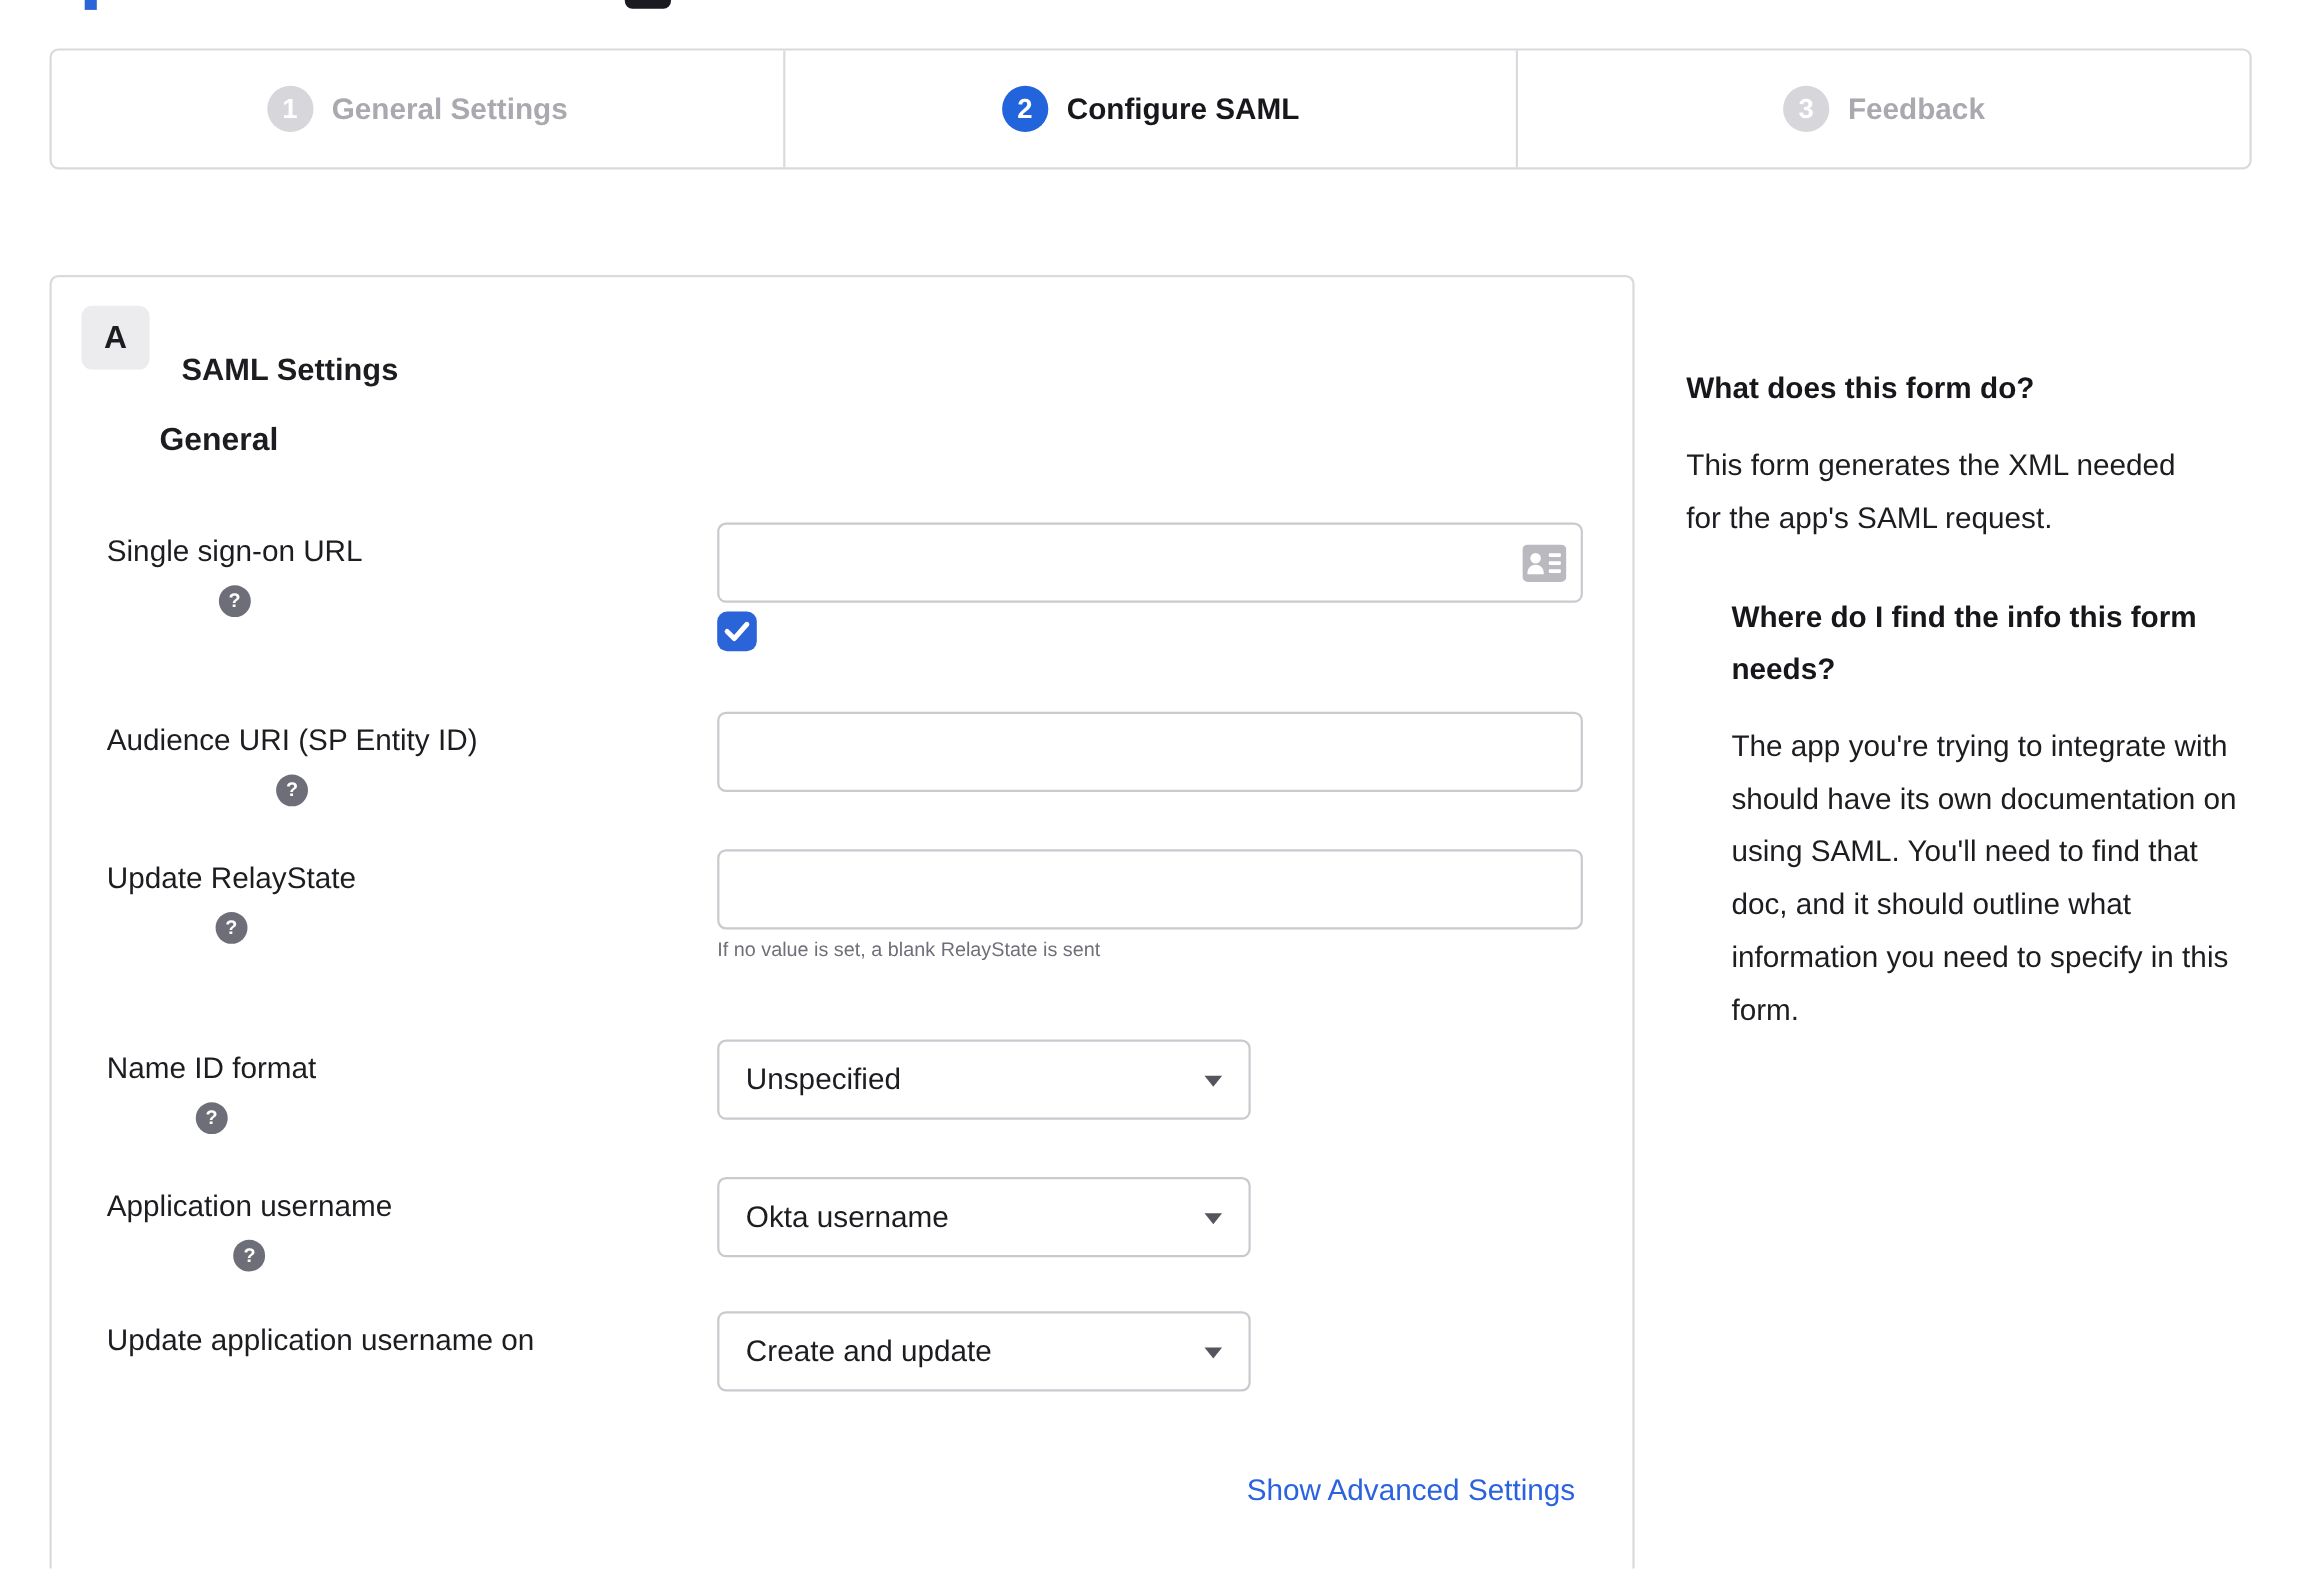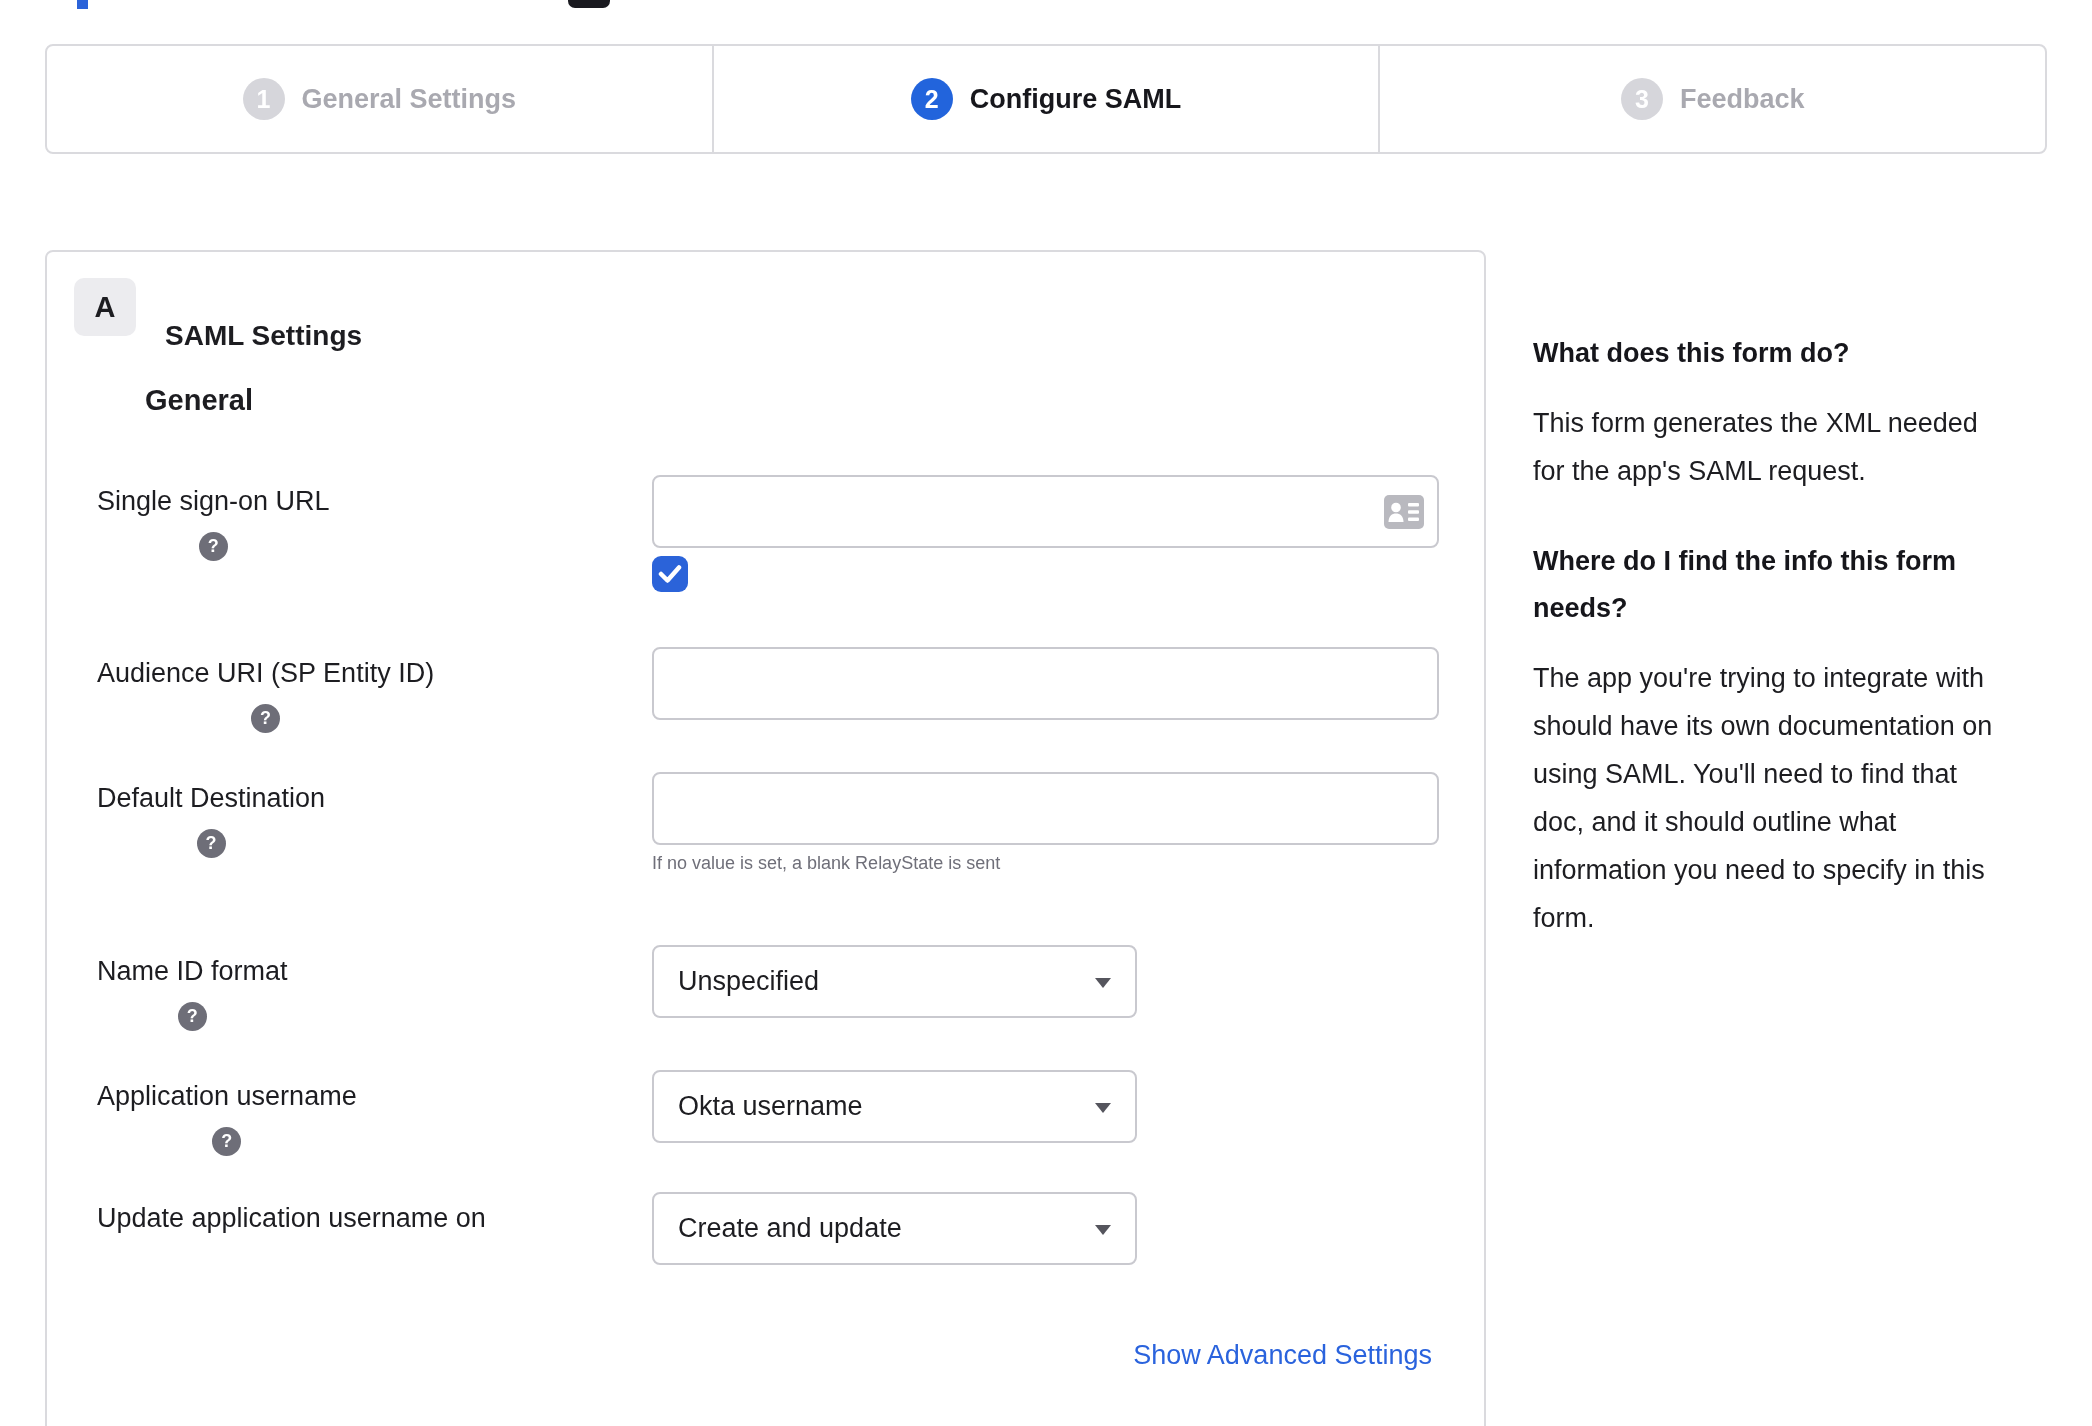--- a/index.html
+++ b/index.html
@@ -65,21 +65,21 @@
     width: 0; height: 0; border-left: 8px solid transparent; border-right: 8px solid transparent;
     border-top: 10px solid #55555d; }
 
   .advanced-link { position: absolute; right: 52px; top: 1088px; font-size: 27px; color: #2a63dd;
     text-decoration: none; cursor: pointer; }
 
   
   .help-panel { position: absolute; left: 1533px; top: 330px; width: 512px; }
   .help-heading { font-size: 27px; font-weight: bold; line-height: 47px; color: #16161b; white-space: pre-line; }
   .help-body { margin-top: 22px; font-size: 27px; line-height: 48px; color: #1d1d21; white-space: pre-line; }
-  .help-section + .help-section { margin-top: 43px; }
+  .help-section + .help-section { margin-top: 43px; margin-left: 41px; }
 </style>
 </head>
 <body>
 
 <div class="screen">
 
   <div class="frag-blue"></div>
   <div class="frag-black"></div>
 
   <div class="stepper">
@@ -126,21 +126,21 @@
       </span>
     </div>
 
     <div class="field-label lbl-2">
       <span>Audience URI (SP Entity ID)</span>
       <span class="help-icon">?</span>
     </div>
     <input class="text-input inp-2" type="text" value="" style="">
 
     <div class="field-label lbl-3">
-      <span>Default Destination</span>
+      <span>Update RelayState</span>
       <span class="help-icon">?</span>
     </div>
     <input class="text-input inp-3" type="text" value="" style="">
     <div class="hint">If no value is set, a blank RelayState is sent</div>
 
     <div class="field-label lbl-4">
       <span>Name ID format</span>
       <span class="help-icon">?</span>
     </div>
     <div class="select sel-4">

